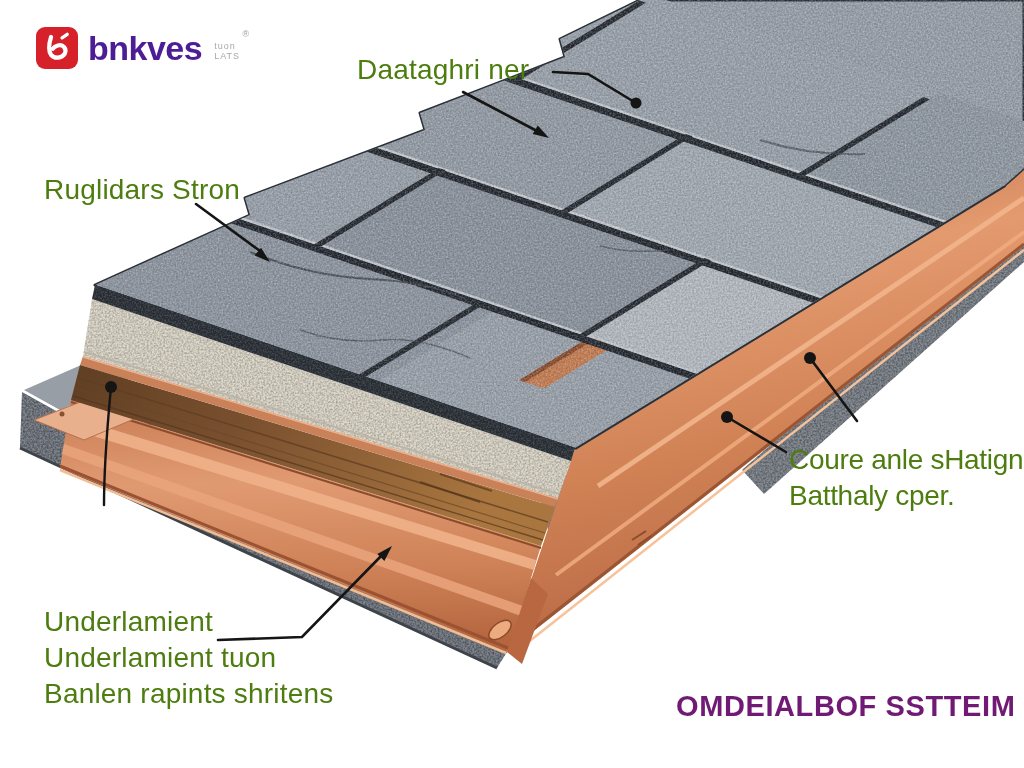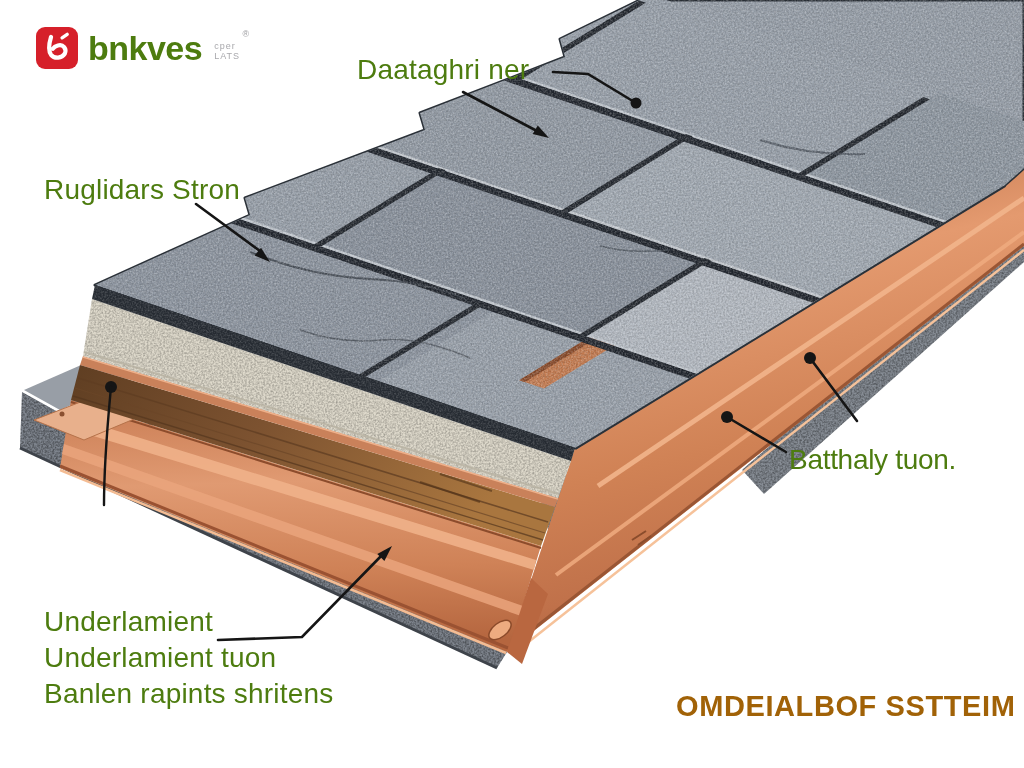--- a/index.html
+++ b/index.html
@@ -8,31 +8,31 @@
     overflow:hidden;font-family:"Liberation Sans",sans-serif;margin:0 auto;
   }
   .diagram-svg{position:absolute;left:0;top:0;}
   .lbl{
     position:absolute;color:#4d7c0f;
     font:500 28px/36px "Liberation Sans",sans-serif;letter-spacing:0.2px;
     white-space:nowrap;
   }
   .lbl-line{display:block;}
   .footer-brand{
-    position:absolute;left:676px;top:690px;color:#a16207;
+    position:absolute;left:676px;top:690px;color:#701a75;
     font:700 29px/32px "Liberation Sans",sans-serif;letter-spacing:0.6px;
     white-space:nowrap;
   }
   .logo{position:absolute;left:36px;top:27px;display:flex;align-items:center;gap:10px;}
   .logo-icon{
     width:42px;height:42px;border-radius:9px;background:#d6202a;
     display:flex;align-items:center;justify-content:center;flex:0 0 auto;
   }
   .logo-brand{
-    font:800 34px/36px "Liberation Sans",sans-serif;color:#4d7c0f;letter-spacing:-0.5px;
+    font:800 34px/36px "Liberation Sans",sans-serif;color:#4c1d95;letter-spacing:-0.5px;
   }
   .logo-sub{
     position:relative;margin-left:2px;margin-top:6px;
     font:400 9px/10px "Liberation Sans",sans-serif;color:#a8a8ac;letter-spacing:1px;
   }
   .logo-reg{
     position:absolute;top:-12px;right:-10px;font-size:9px;color:#9a9a9e;
   }
 </style>
 </head>
@@ -228,31 +228,32 @@
   <div class="logo">
     <div class="logo-icon">
       <svg width="34" height="34" viewBox="0 0 40 40">
         <path d="M13 7 c-3 10 -3 17 0 21 c4 5 13 4 16 -1 c3 -6 -2 -12 -8 -10 c-4 1 -6 4 -6 4" fill="none" stroke="#ffffff" stroke-width="5" stroke-linecap="round"></path>
         <path d="M26 8 l6 -4" fill="none" stroke="#ffffff" stroke-width="4" stroke-linecap="round"></path>
       </svg>
     </div>
     <div class="logo-brand">bnkves</div>
     <div class="logo-sub">
       <span class="logo-reg">®</span>
-      <span class="lbl-line">cper</span>
+      <span class="lbl-line">tuon</span>
       <span class="lbl-line">LATS</span>
     </div>
   </div>
 
   <div class="lbl" style="left:357px;top:52px;">Daataghri ner</div>
 
   <div class="lbl" style="left:44px;top:172px;">Ruglidars Stron</div>
 
   <div class="lbl" style="left:789px;top:442px;letter-spacing:-0.3px;">
-    <span class="lbl-line">Batthaly tuon.</span>
+    <span class="lbl-line">Coure anle sHatign</span>
+    <span class="lbl-line">Batthaly cper.</span>
   </div>
 
   <div class="lbl" style="left:44px;top:604px;">
     <span class="lbl-line">Underlamient</span>
     <span class="lbl-line">Underlamient tuon</span>
     <span class="lbl-line">Banlen rapints shritens</span>
   </div>
 
   <div class="footer-brand">OMDEIALBOF SSTTEIM</div>
 

